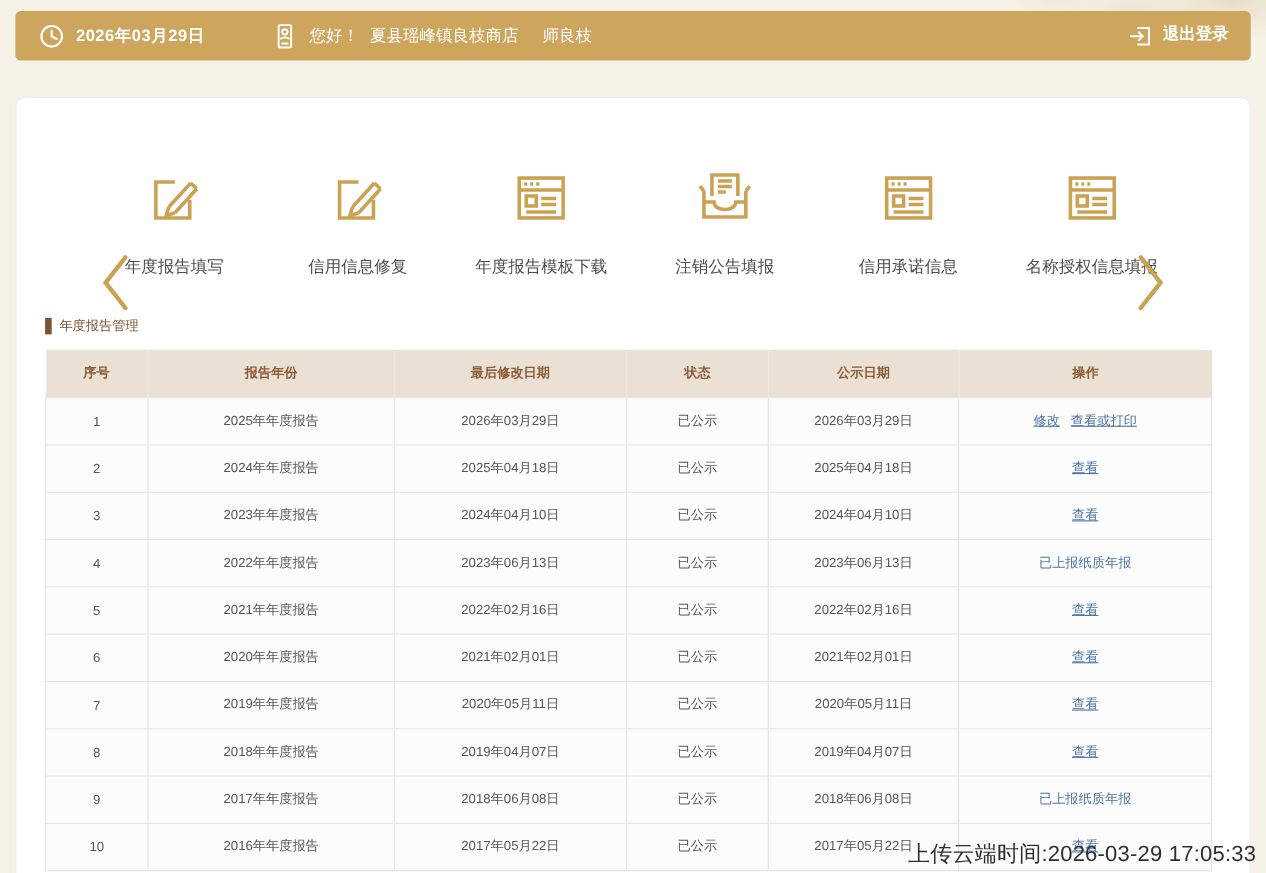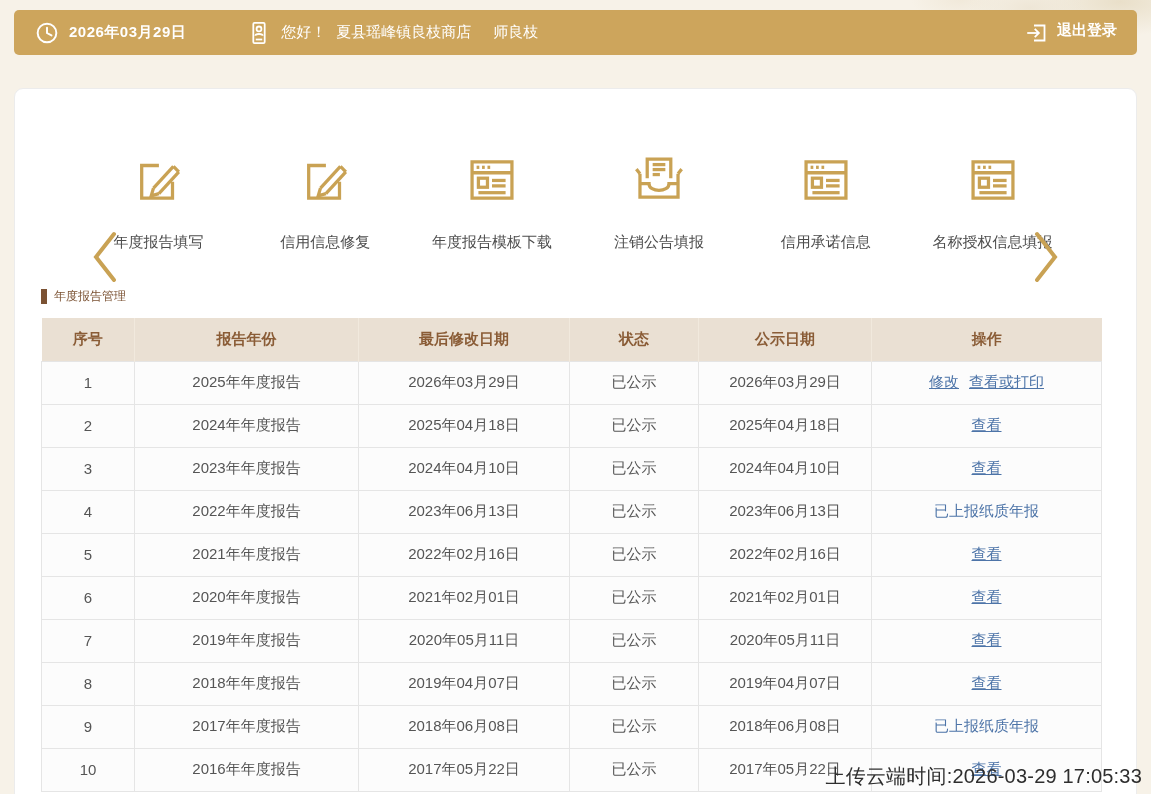--- a/index.html
+++ b/index.html
@@ -67,21 +67,21 @@
   .nav-arrow.right{right:16px;}
   
   .section-title{
     margin:36px 0 13px 26px;display:flex;align-items:center;
     color:var(--title-brown);font-size:12px;
   }
   .section-title .bullet{width:6px;height:15px;background:var(--title-brown);margin-right:7px;}
   
   .report-table{
     margin-left:26px;width:1060px;border-collapse:collapse;table-layout:fixed;
-    font-size:15px;
+    font-size:12px;
   }
   .report-table thead th{
     background:var(--thead-bg);color:var(--thead-text);
     font-weight:bold;height:43px;text-align:center;
     border-right:1px solid #f1e9dd;
   }
   .report-table thead th:last-child{border-right:none;}
   .report-table tbody td{
     height:43px;text-align:center;background:#fcfcfc;color:#555;
     border:1px solid #e5e5e5;

